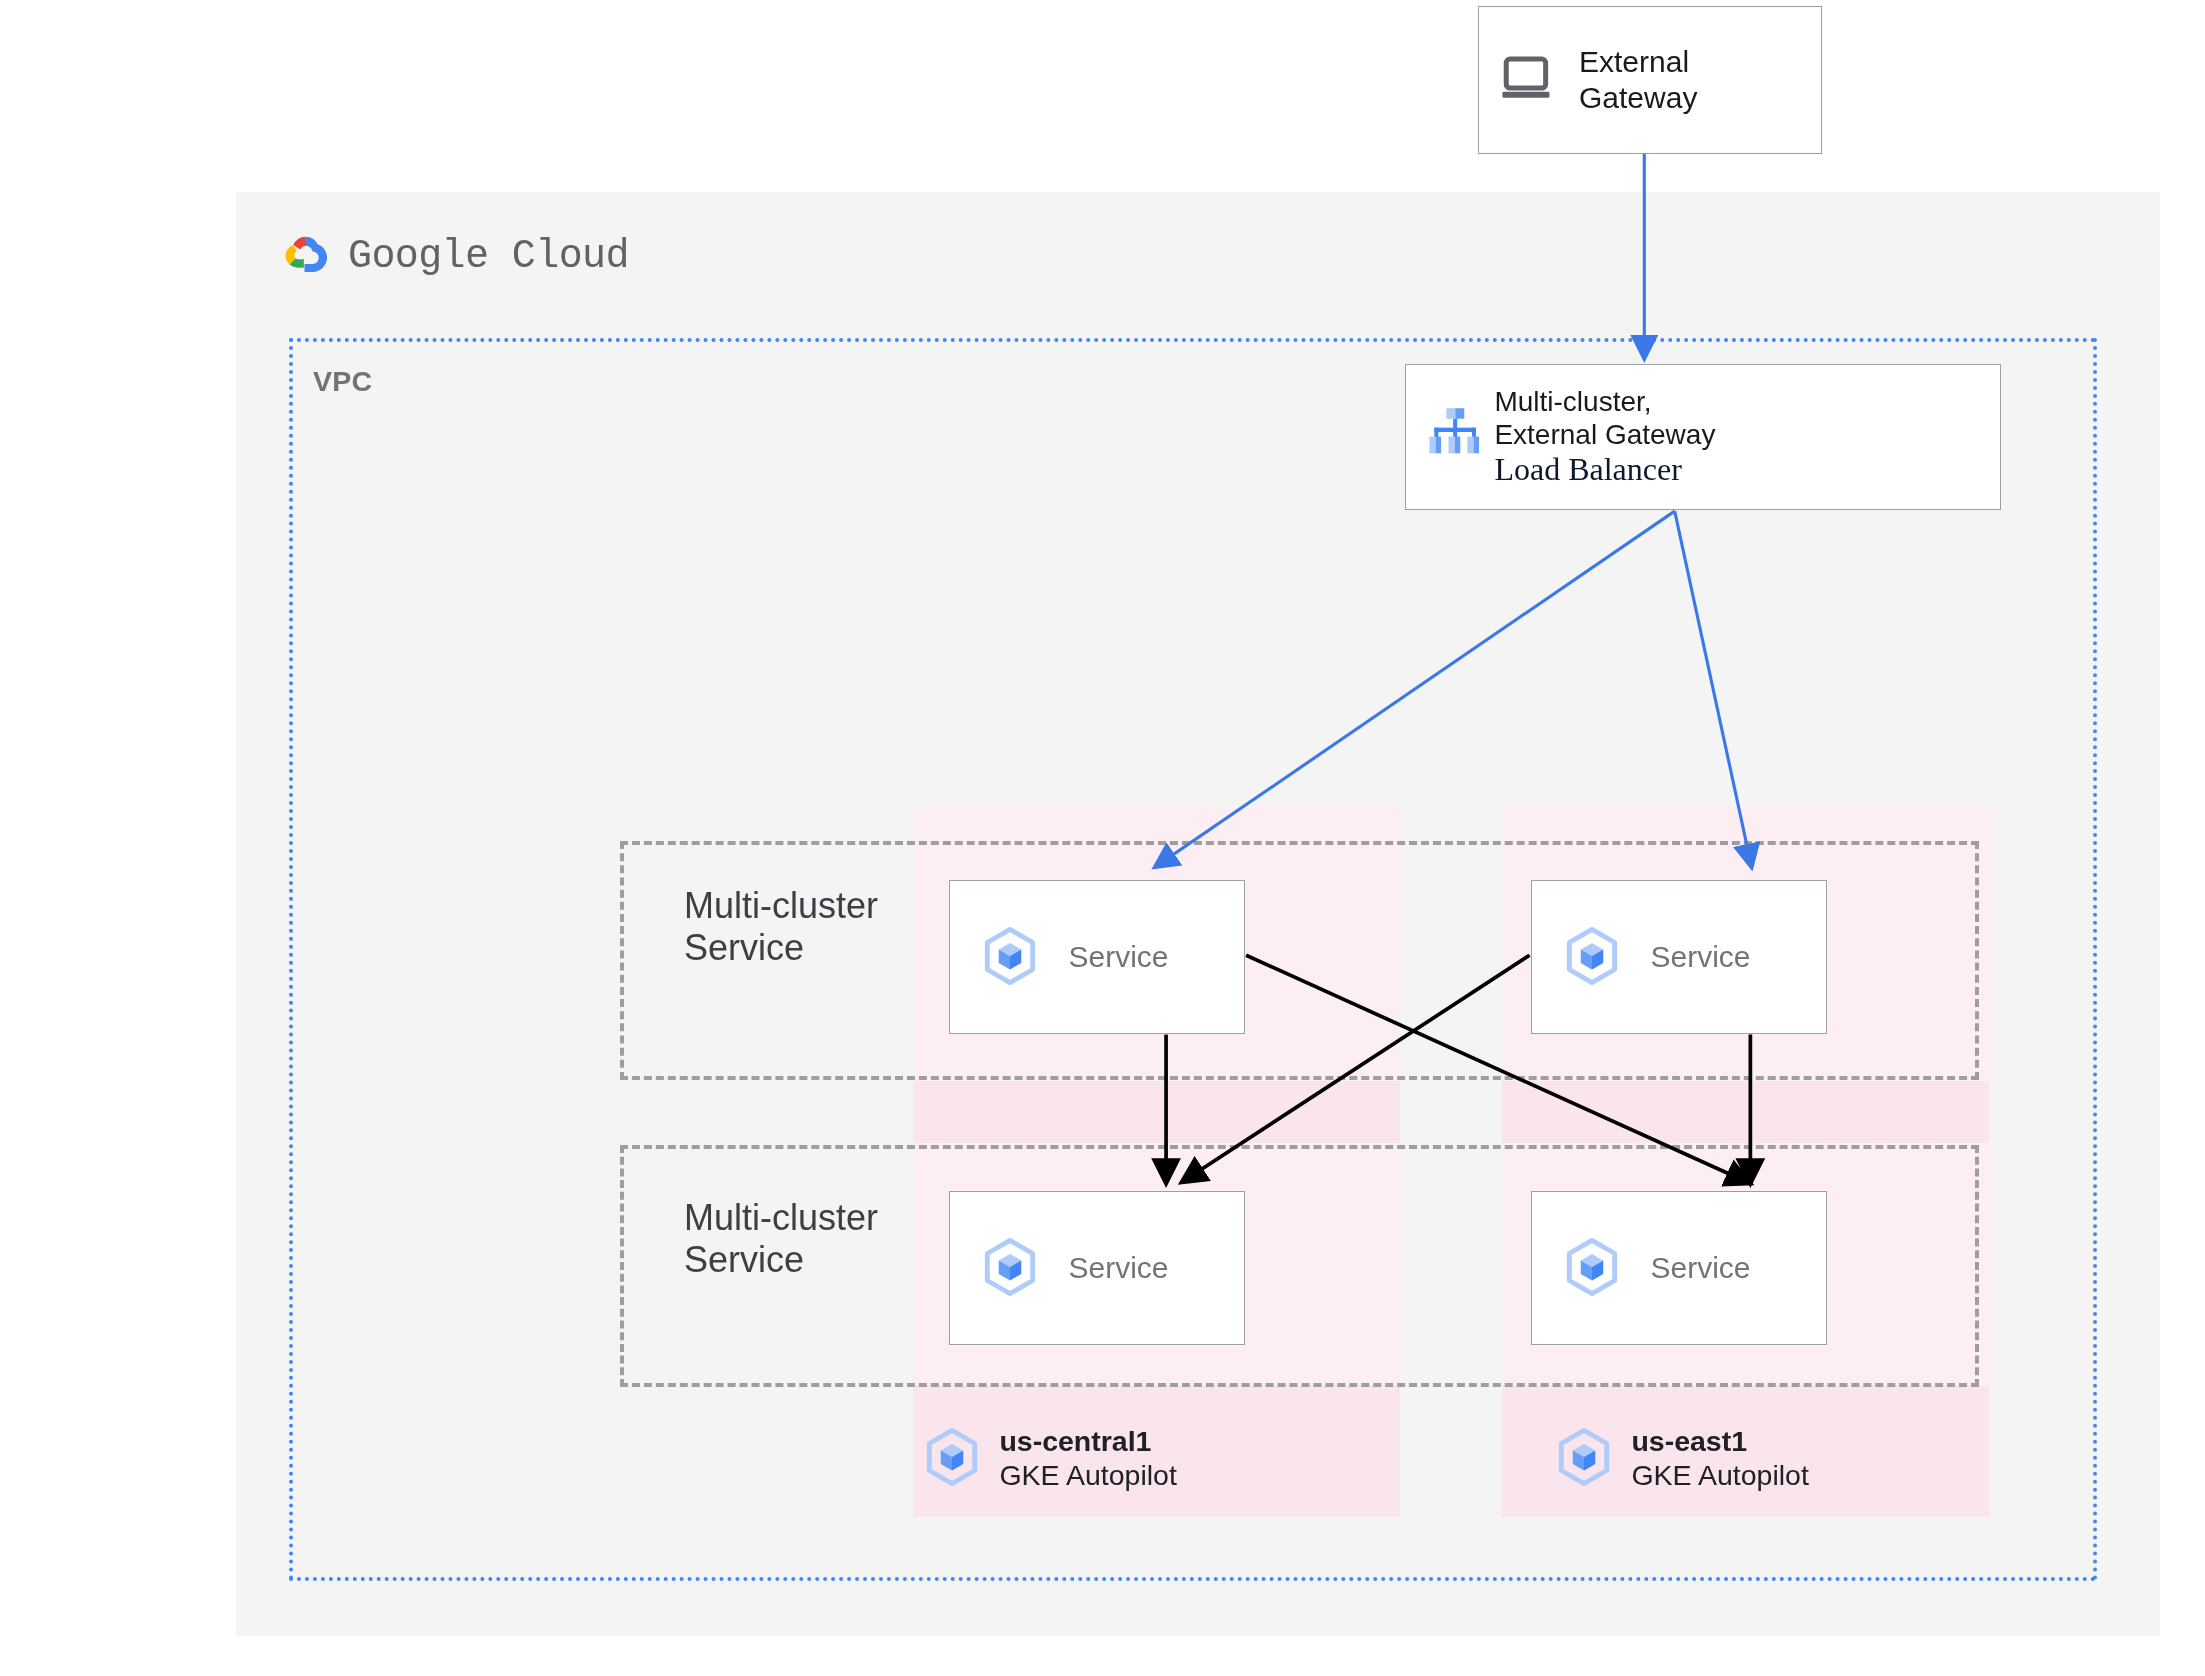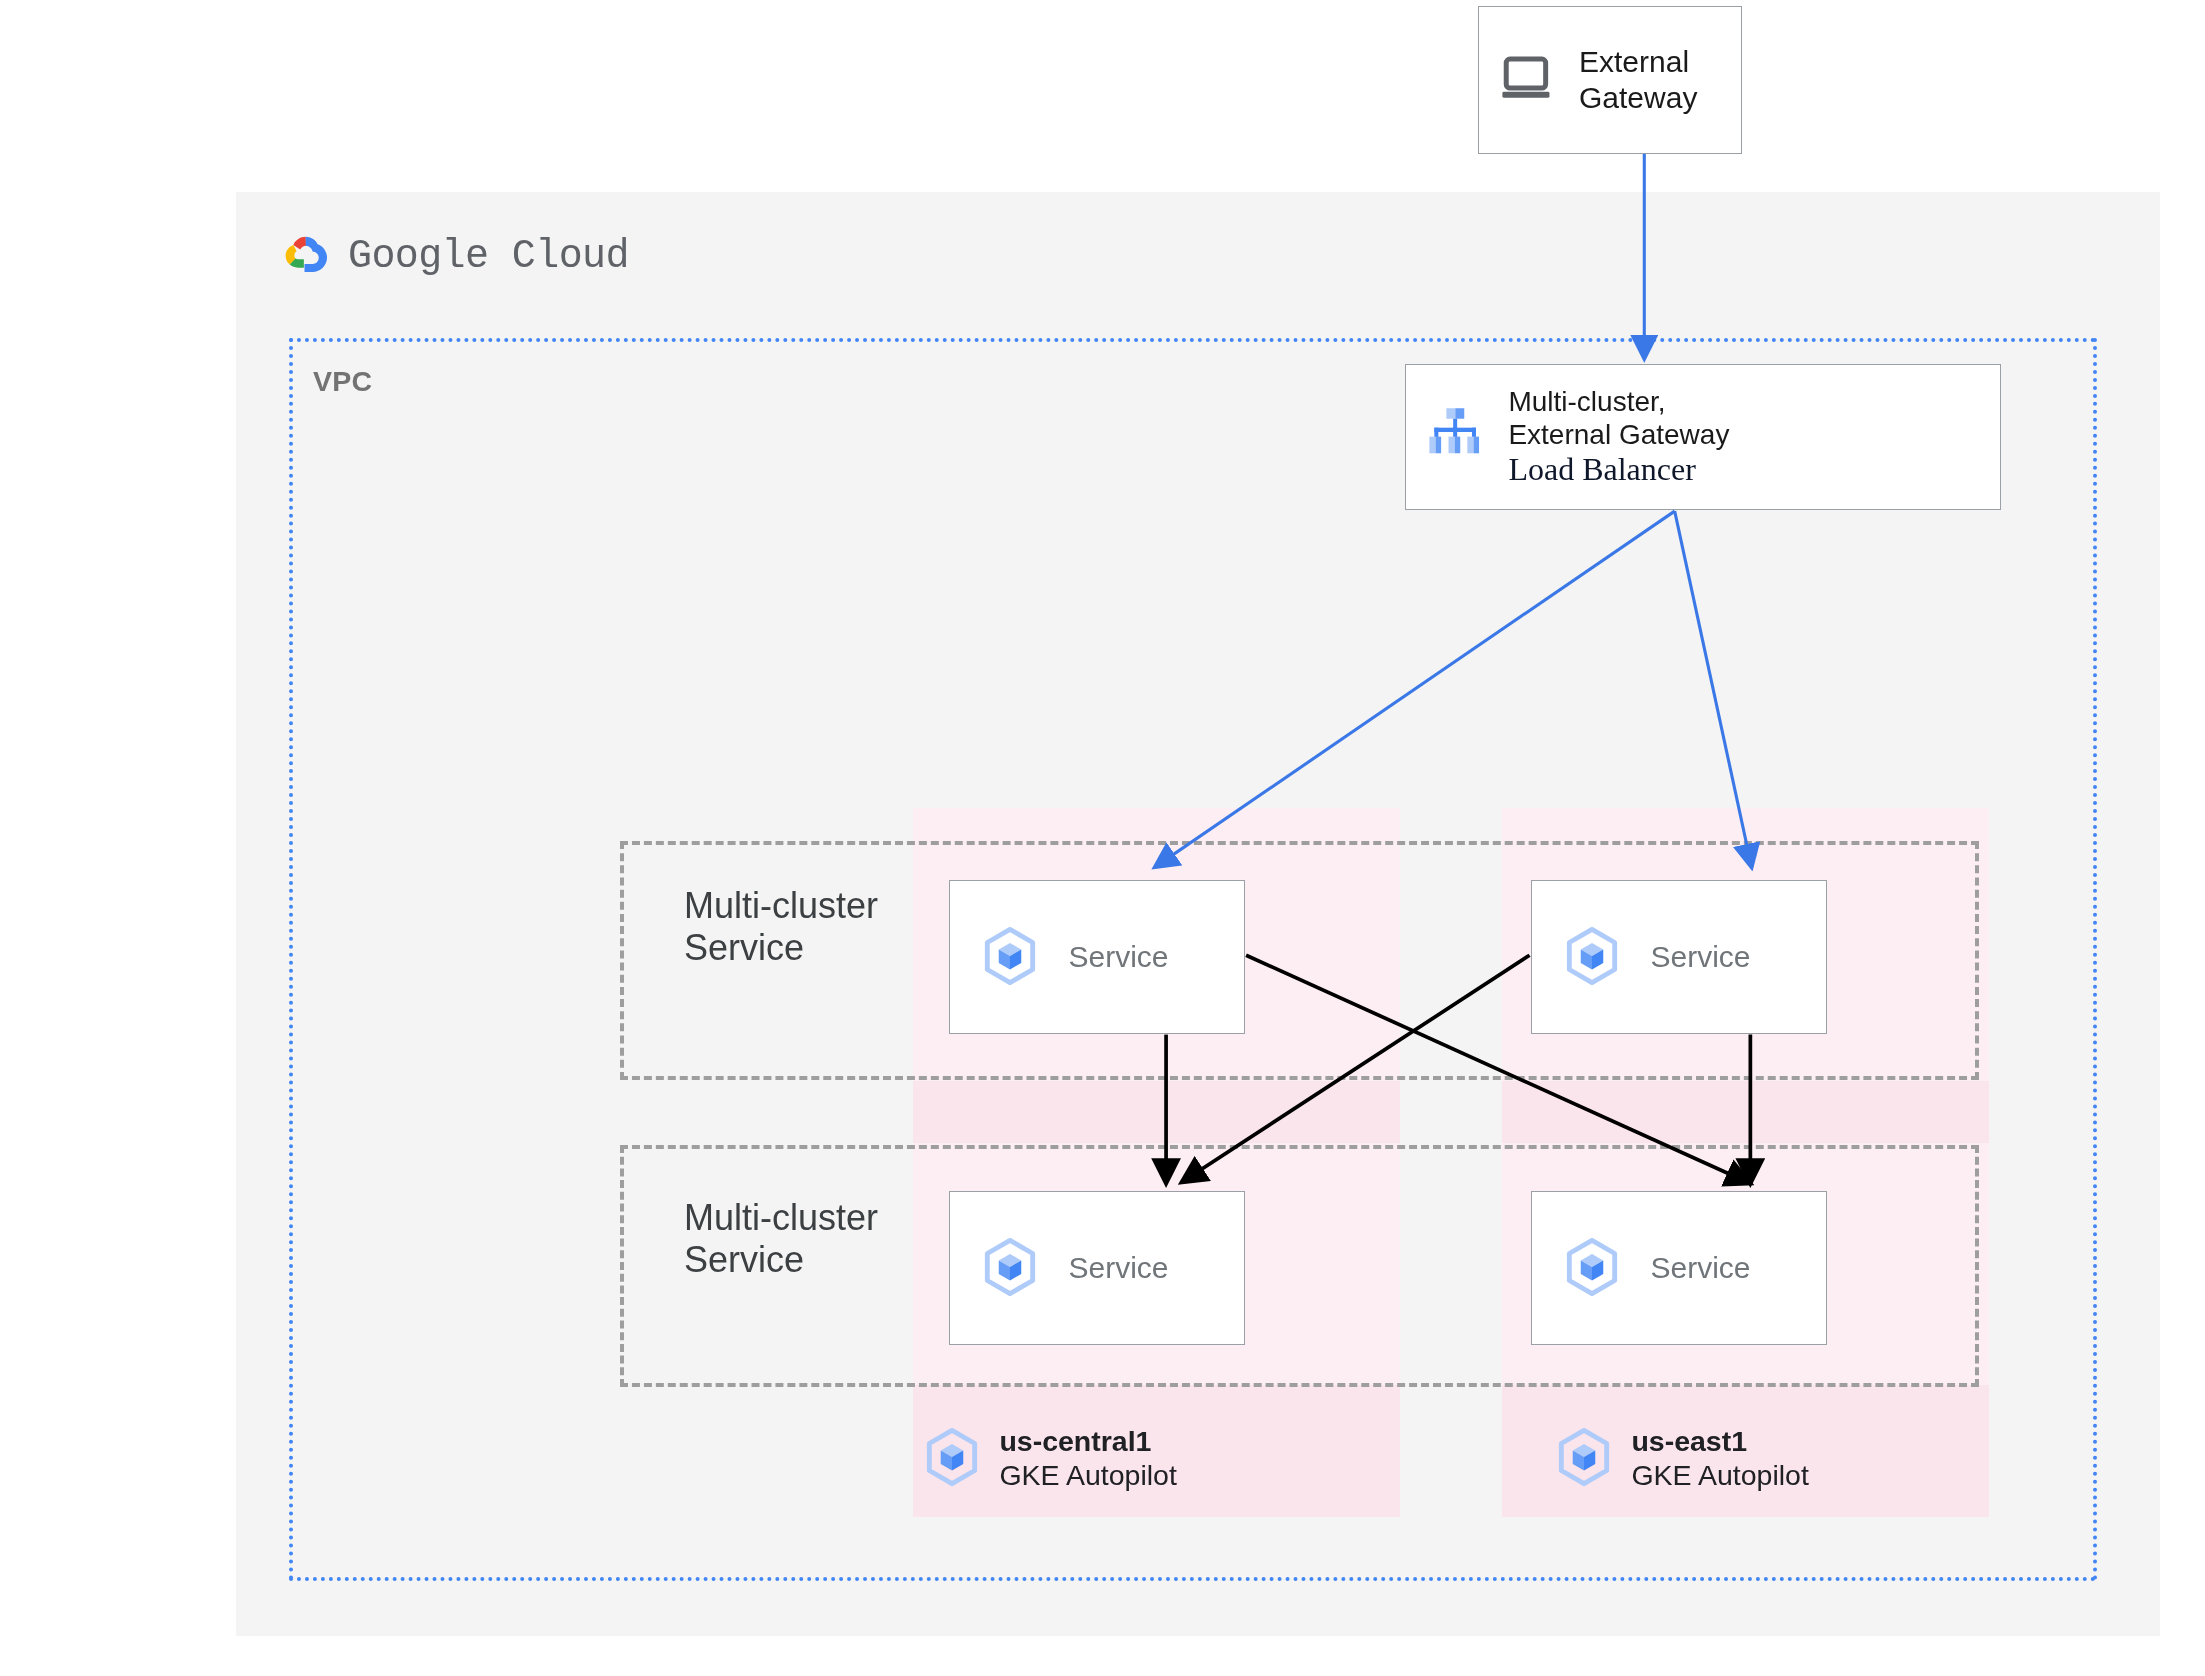--- a/index.html
+++ b/index.html
@@ -16,27 +16,27 @@
   #vpc-box{position:absolute;left:289px;top:338px;width:1808px;height:1243px;
            border:4.3px dotted #4285f4;box-sizing:border-box;border-radius:1.2px;}
   #vpc-label{position:absolute;left:313px;top:365px;font-size:28.5px;font-weight:bold;color:#737373;letter-spacing:0.3px;}
 
   
   #gc-logo{position:absolute;left:279px;top:230px;display:flex;align-items:center;gap:16px;}
   #gc-logo .mark{width:53px;height:53px;position:relative;}
   #gc-logo .word{font-size:40px;color:#5f6368;letter-spacing:-0.6px;white-space:nowrap;font-family:Liberation Mono, monospace;}
 
   
-  #ext-client{left:1478px;top:6.2px;width:264px;height:148px;}
+  #ext-client{left:1478px;top:6.2px;width:344px;height:148px;}
   #ext-client .inner{display:flex;align-items:center;height:100%;padding-left:22px;gap:21px;}
   #ext-client .label{font-size:30px;line-height:1.22;color:#1a1a1a;}
 
   
   #lb-box{left:1405px;top:364px;width:596px;height:146px;}
-  #lb-box .inner{display:flex;align-items:center;height:100%;padding-left:12.4px;gap:16px;}
+  #lb-box .inner{display:flex;align-items:center;height:100%;padding-left:12.4px;gap:2px;}
   #lb-box .txt{display:flex;flex-direction:column;justify-content:center;}
   #lb-box .t1{font-size:28px;color:#1a1a1a;line-height:1.18;white-space:nowrap;}
   #lb-box .t2{font-size:32px;color:#0f172a;line-height:1.18;white-space:nowrap;font-family:Liberation Serif, serif;}
 
   
   .pink-col{position:absolute;background:#fbe5ec;}
   .pink-light{position:absolute;background:#fdeef3;}
 
   
   .mcs-box{position:absolute;border:4.3px dashed #9e9e9e;box-sizing:border-box;}

